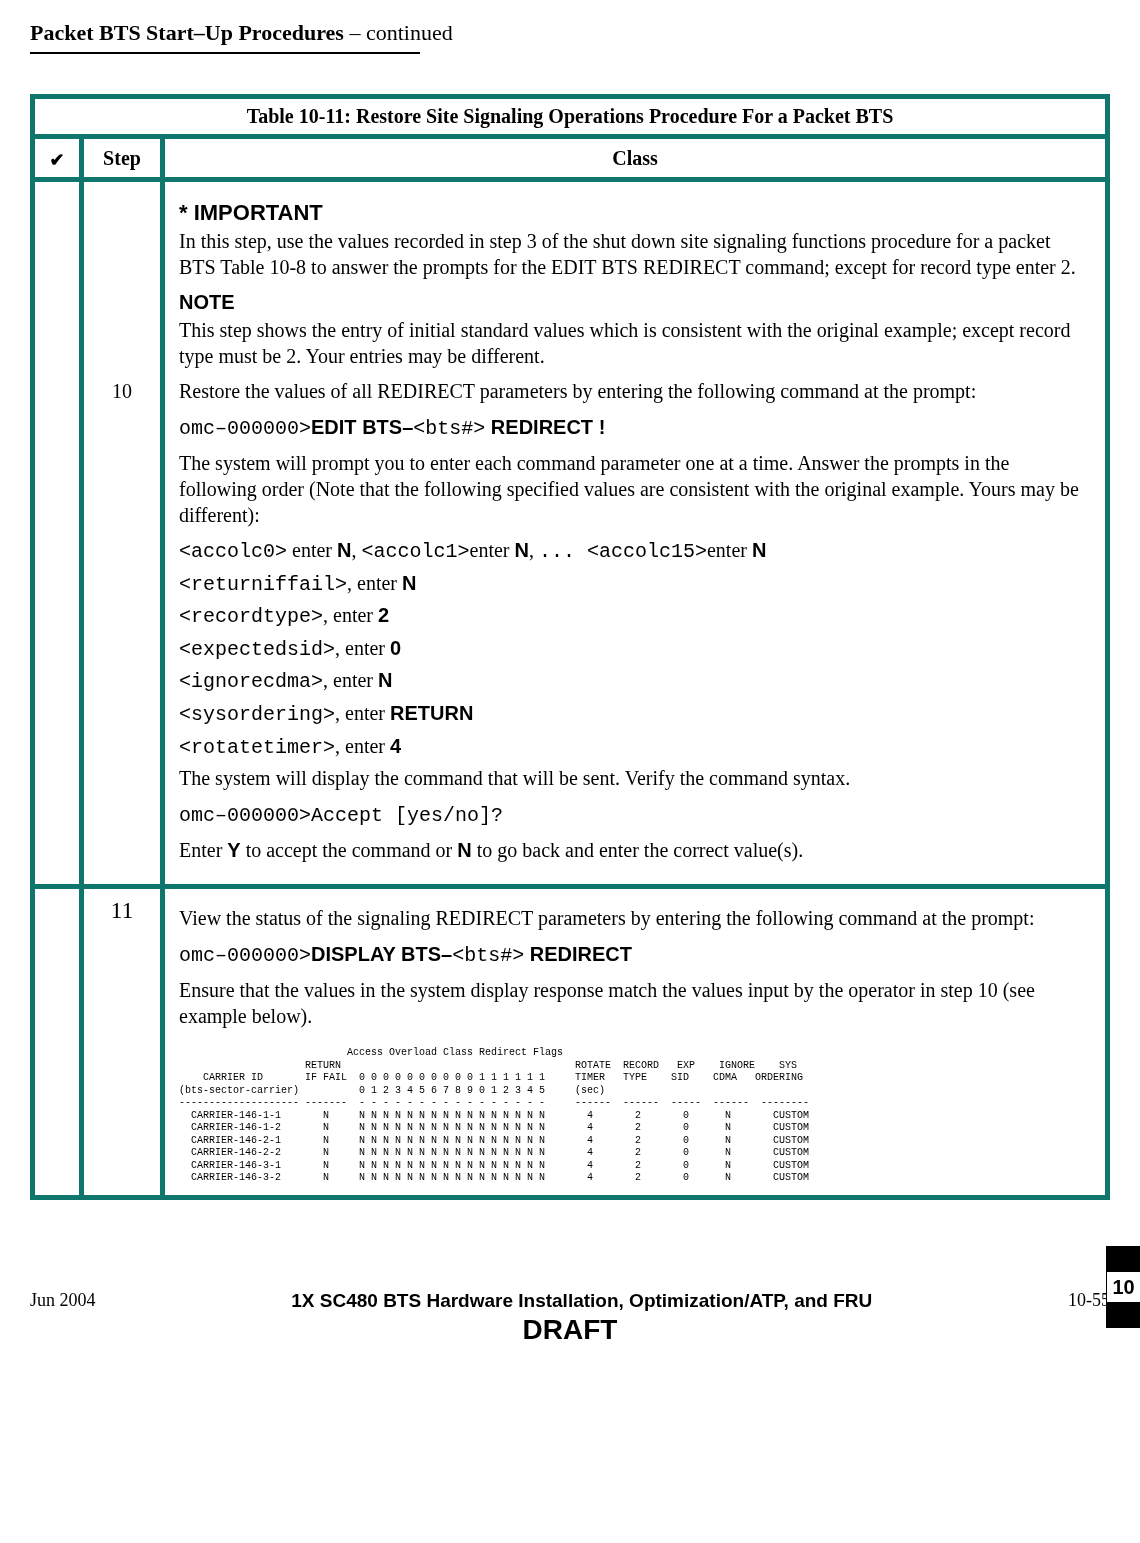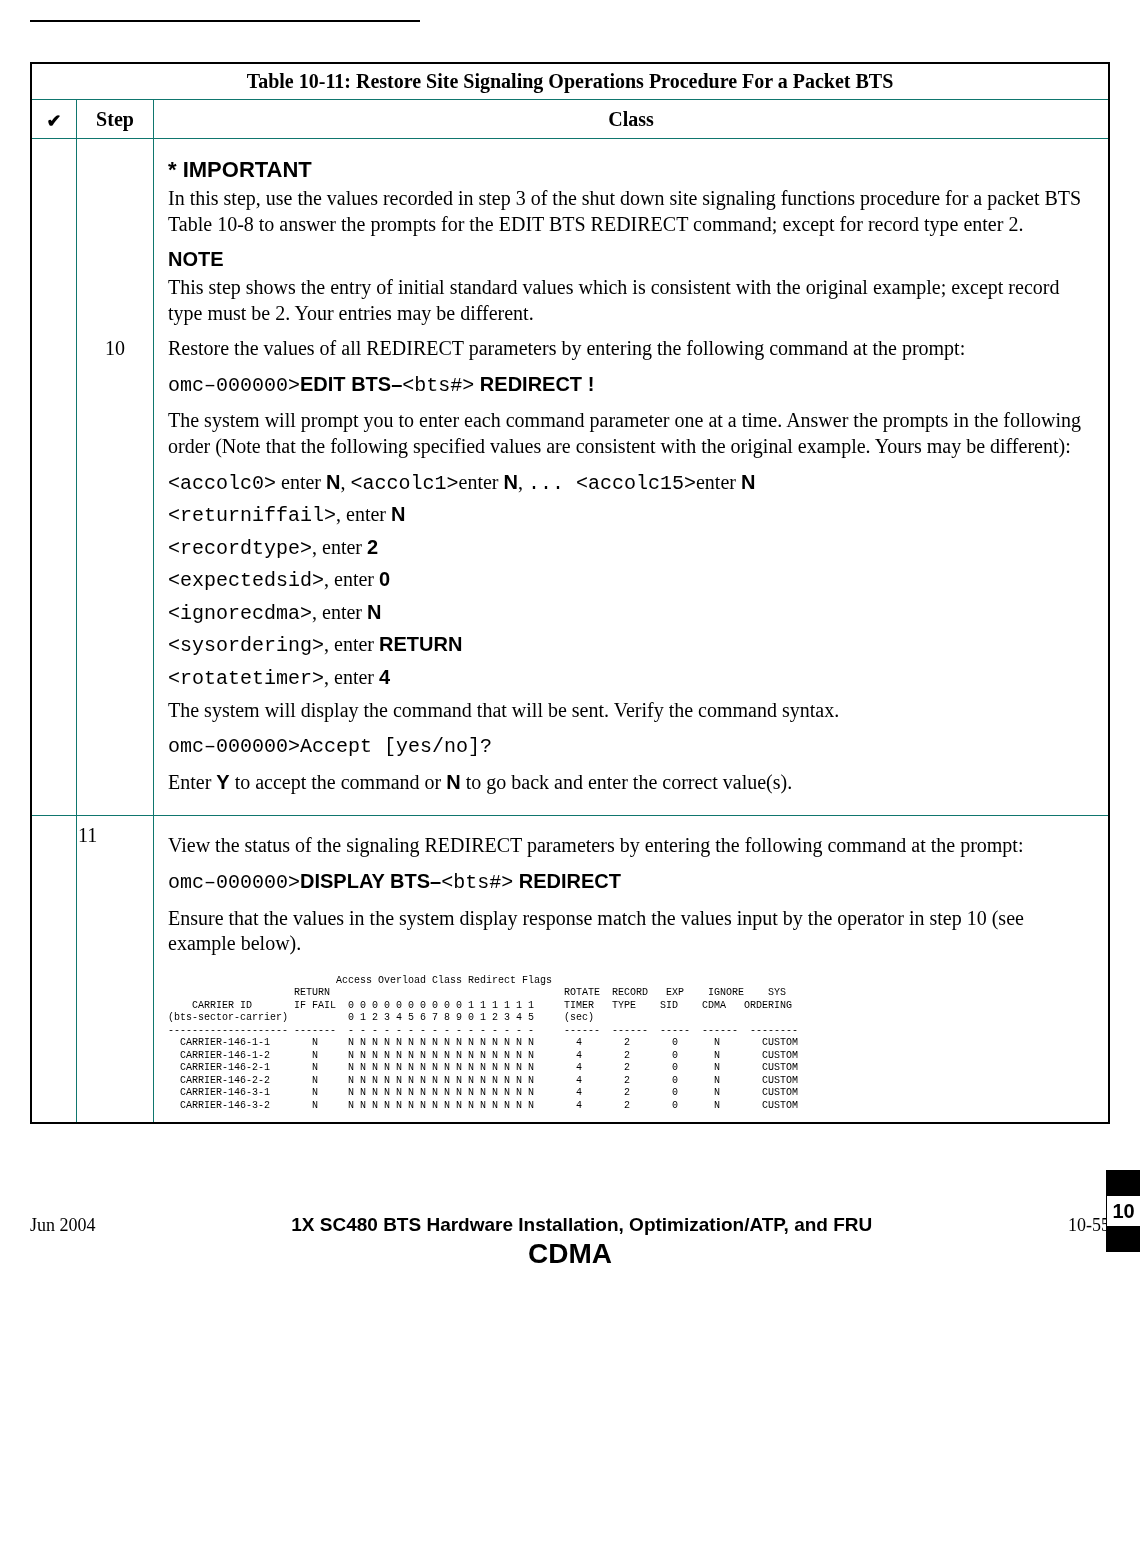--- a/index.html
+++ b/index.html
@@ -30,21 +30,21 @@
     border-top: 2px solid #000;
     margin: 0 0 40px 0;
     width: 390px;
   }
   table.main {
     border-collapse: collapse;
     width: 100%;
     border: 2px solid #000;
   }
   table.main th, table.main td {
-    border: 1px solid #0f766e;
+    border: 5px solid #0f766e;
   }
   .table-title-cell {
     text-align: center;
     font-size: 20px;
     padding: 6px 8px;
   }
   .table-title-cell .bold {
     font-weight: bold;
   }
   .head-row th {
@@ -63,22 +63,22 @@
     vertical-align: top;
   }
   td.step {
     vertical-align: top;
     text-align: center;
     font-size: 20px;
     padding-top: 198px;
   }
   td.step11 {
     vertical-align: top;
-    text-align: left;
-    font-size: 20px;
+    text-align: center;
+    font-size: 24px;
     padding-top: 8px;
     margin-left: 34px;
   }
   td.action {
     padding: 15px 14px 10px 14px;
     font-size: 20px;
     line-height: 1.28;
   }
   .important-head {
     font-family: Arial, Helvetica, sans-serif;
@@ -164,20 +164,23 @@
     text-align:center;
     font-size:18px;
     padding-top:4px;
   }
 </style>
 </head>
 <body>
 
 <div class="page">
 
+  <div class="running-header">
+    <span class="title">Packet BTS Start–Up Procedures</span><span class="continued">  – continued</span>
+  </div>
   <hr class="thin-rule">
 
   <table class="main">
     <tbody>
         <tr>
       <th colspan="3" class="table-title-cell">
         <span class="bold">Table 10-11: </span><span>Restore Site Signaling Operations Procedure For a Packet BTS</span>
       </th>
     </tr>
     <tr class="head-row">
@@ -273,15 +276,15 @@
     <div class="tab-black"></div>
     <div class="tab-label">10</div>
     <div class="tab-black"></div>
   </div>
 
   <div class="footer-row">
     <div>Jun 2004</div>
     <div class="footer-center">1X SC480 BTS Hardware Installation, Optimization/ATP, and FRU</div>
     <div>10-55</div>
   </div>
-  <div class="draft">CDMA</div>
+  <div class="draft">DRAFT</div>
 
 </div>
 
 </body></html>

